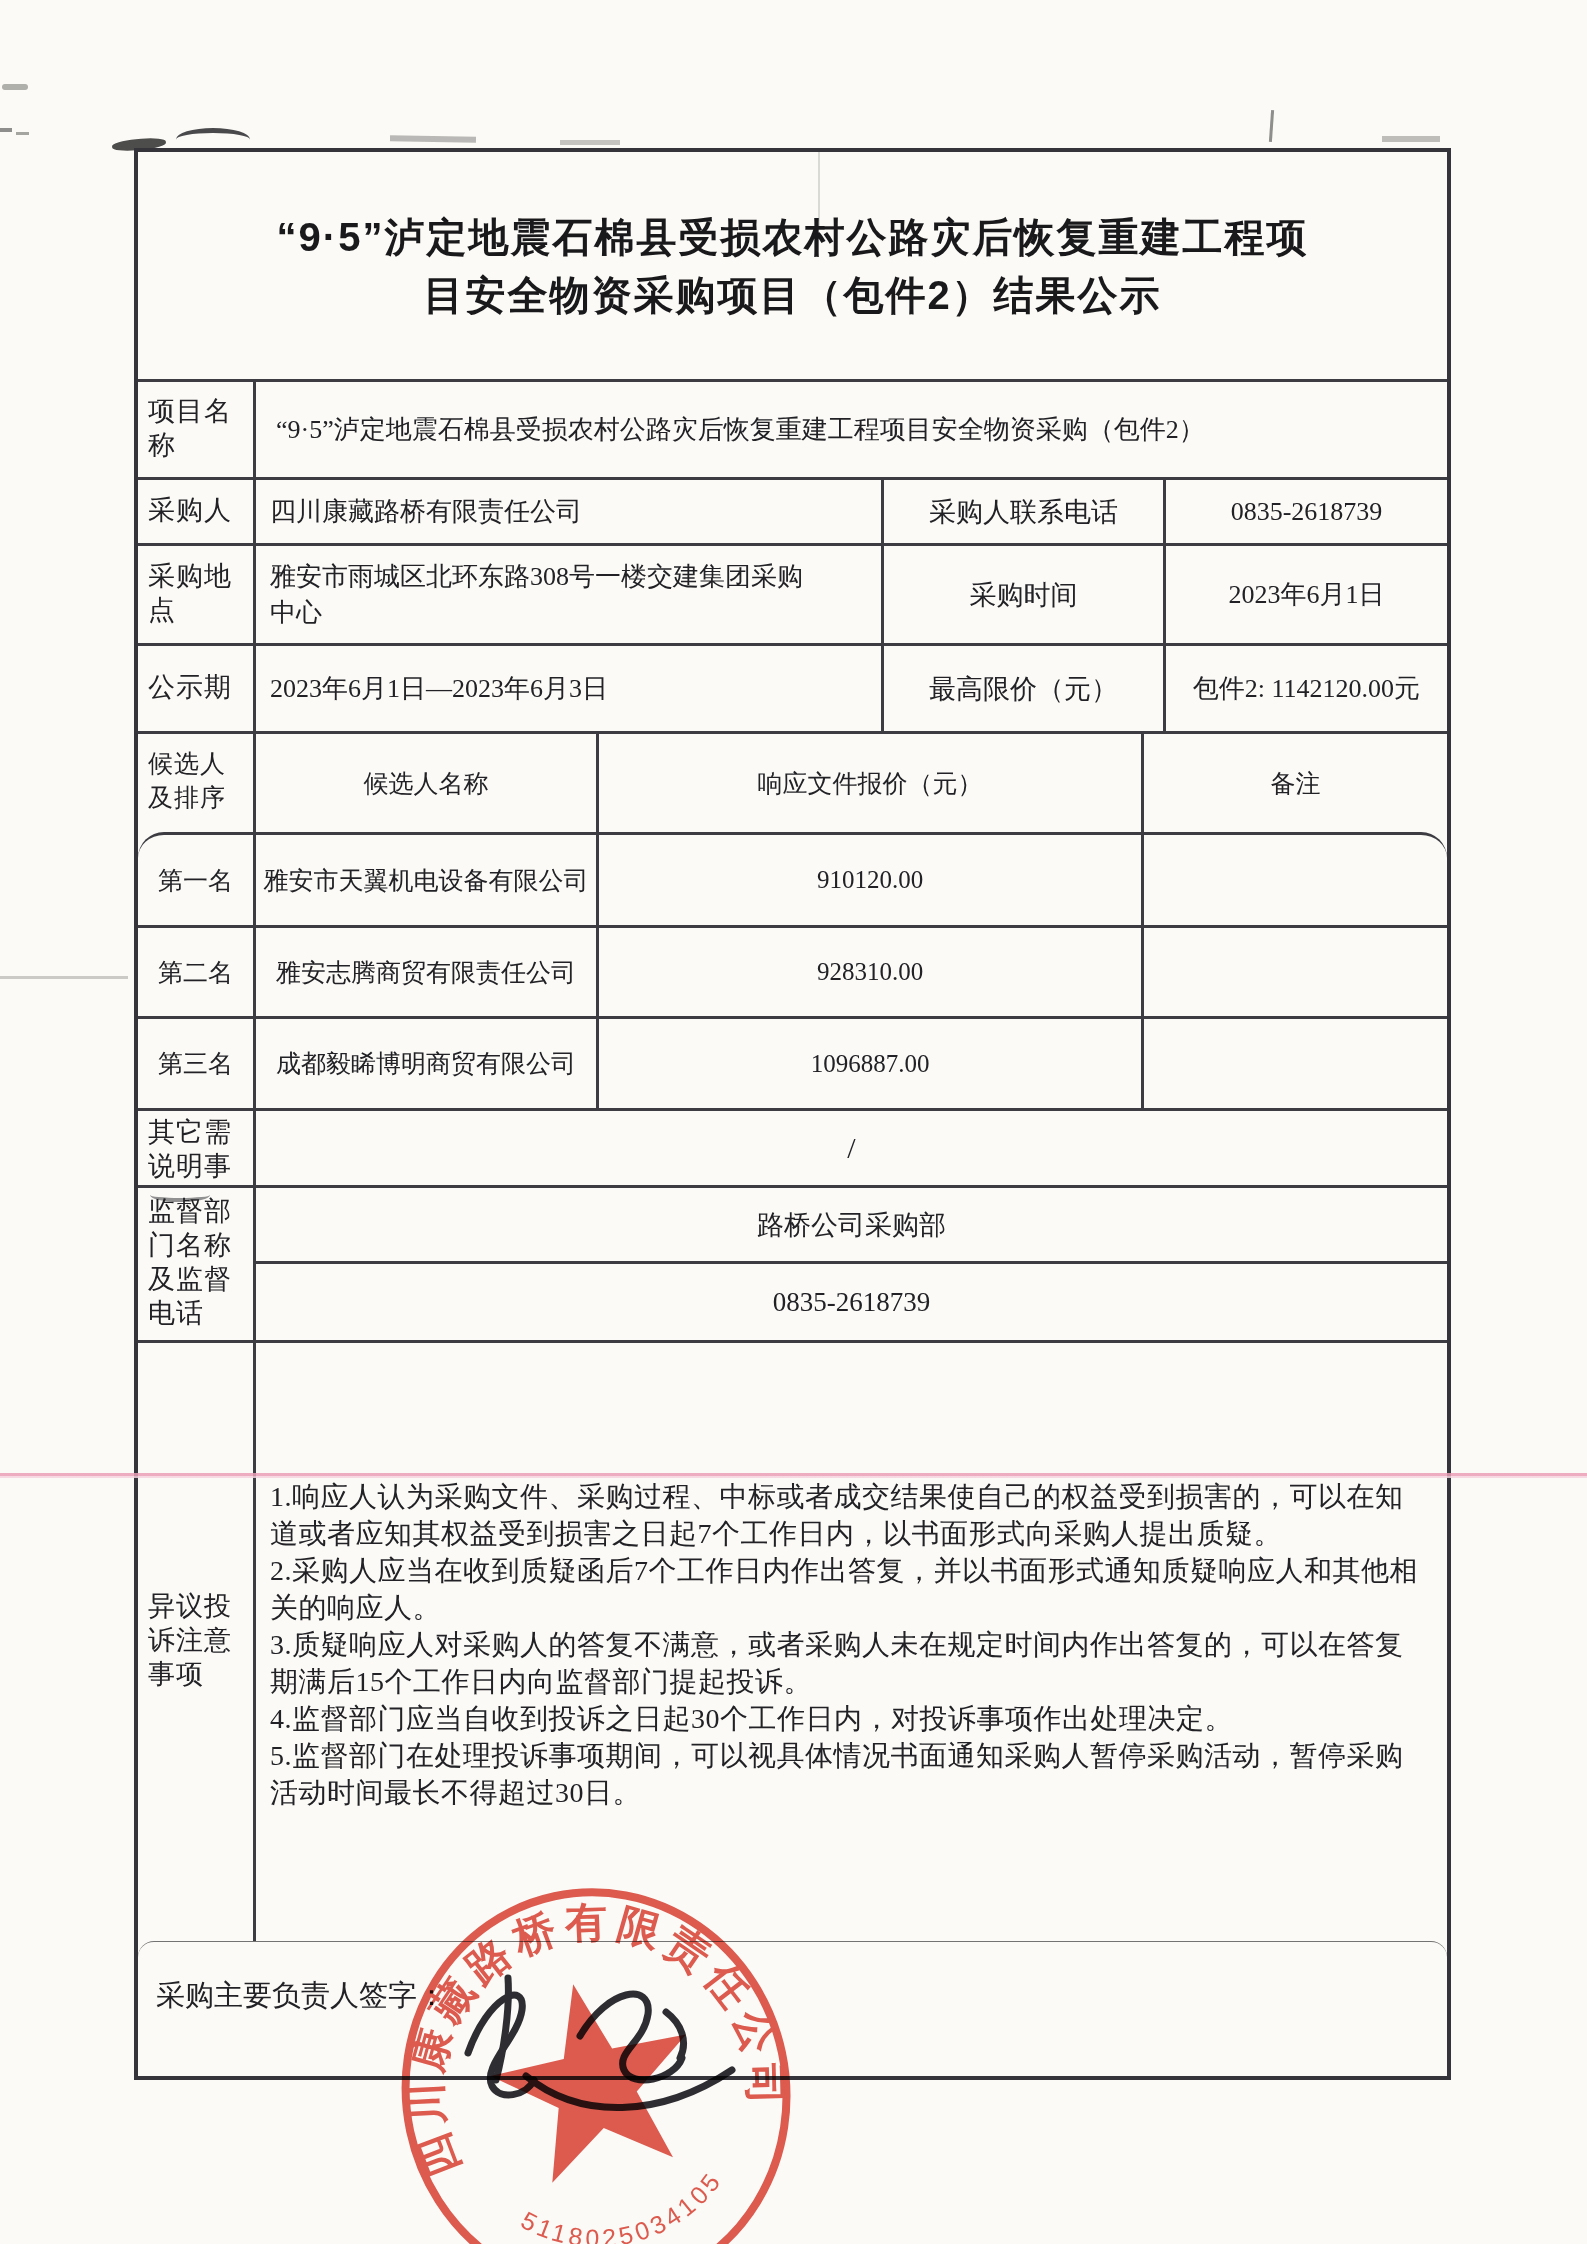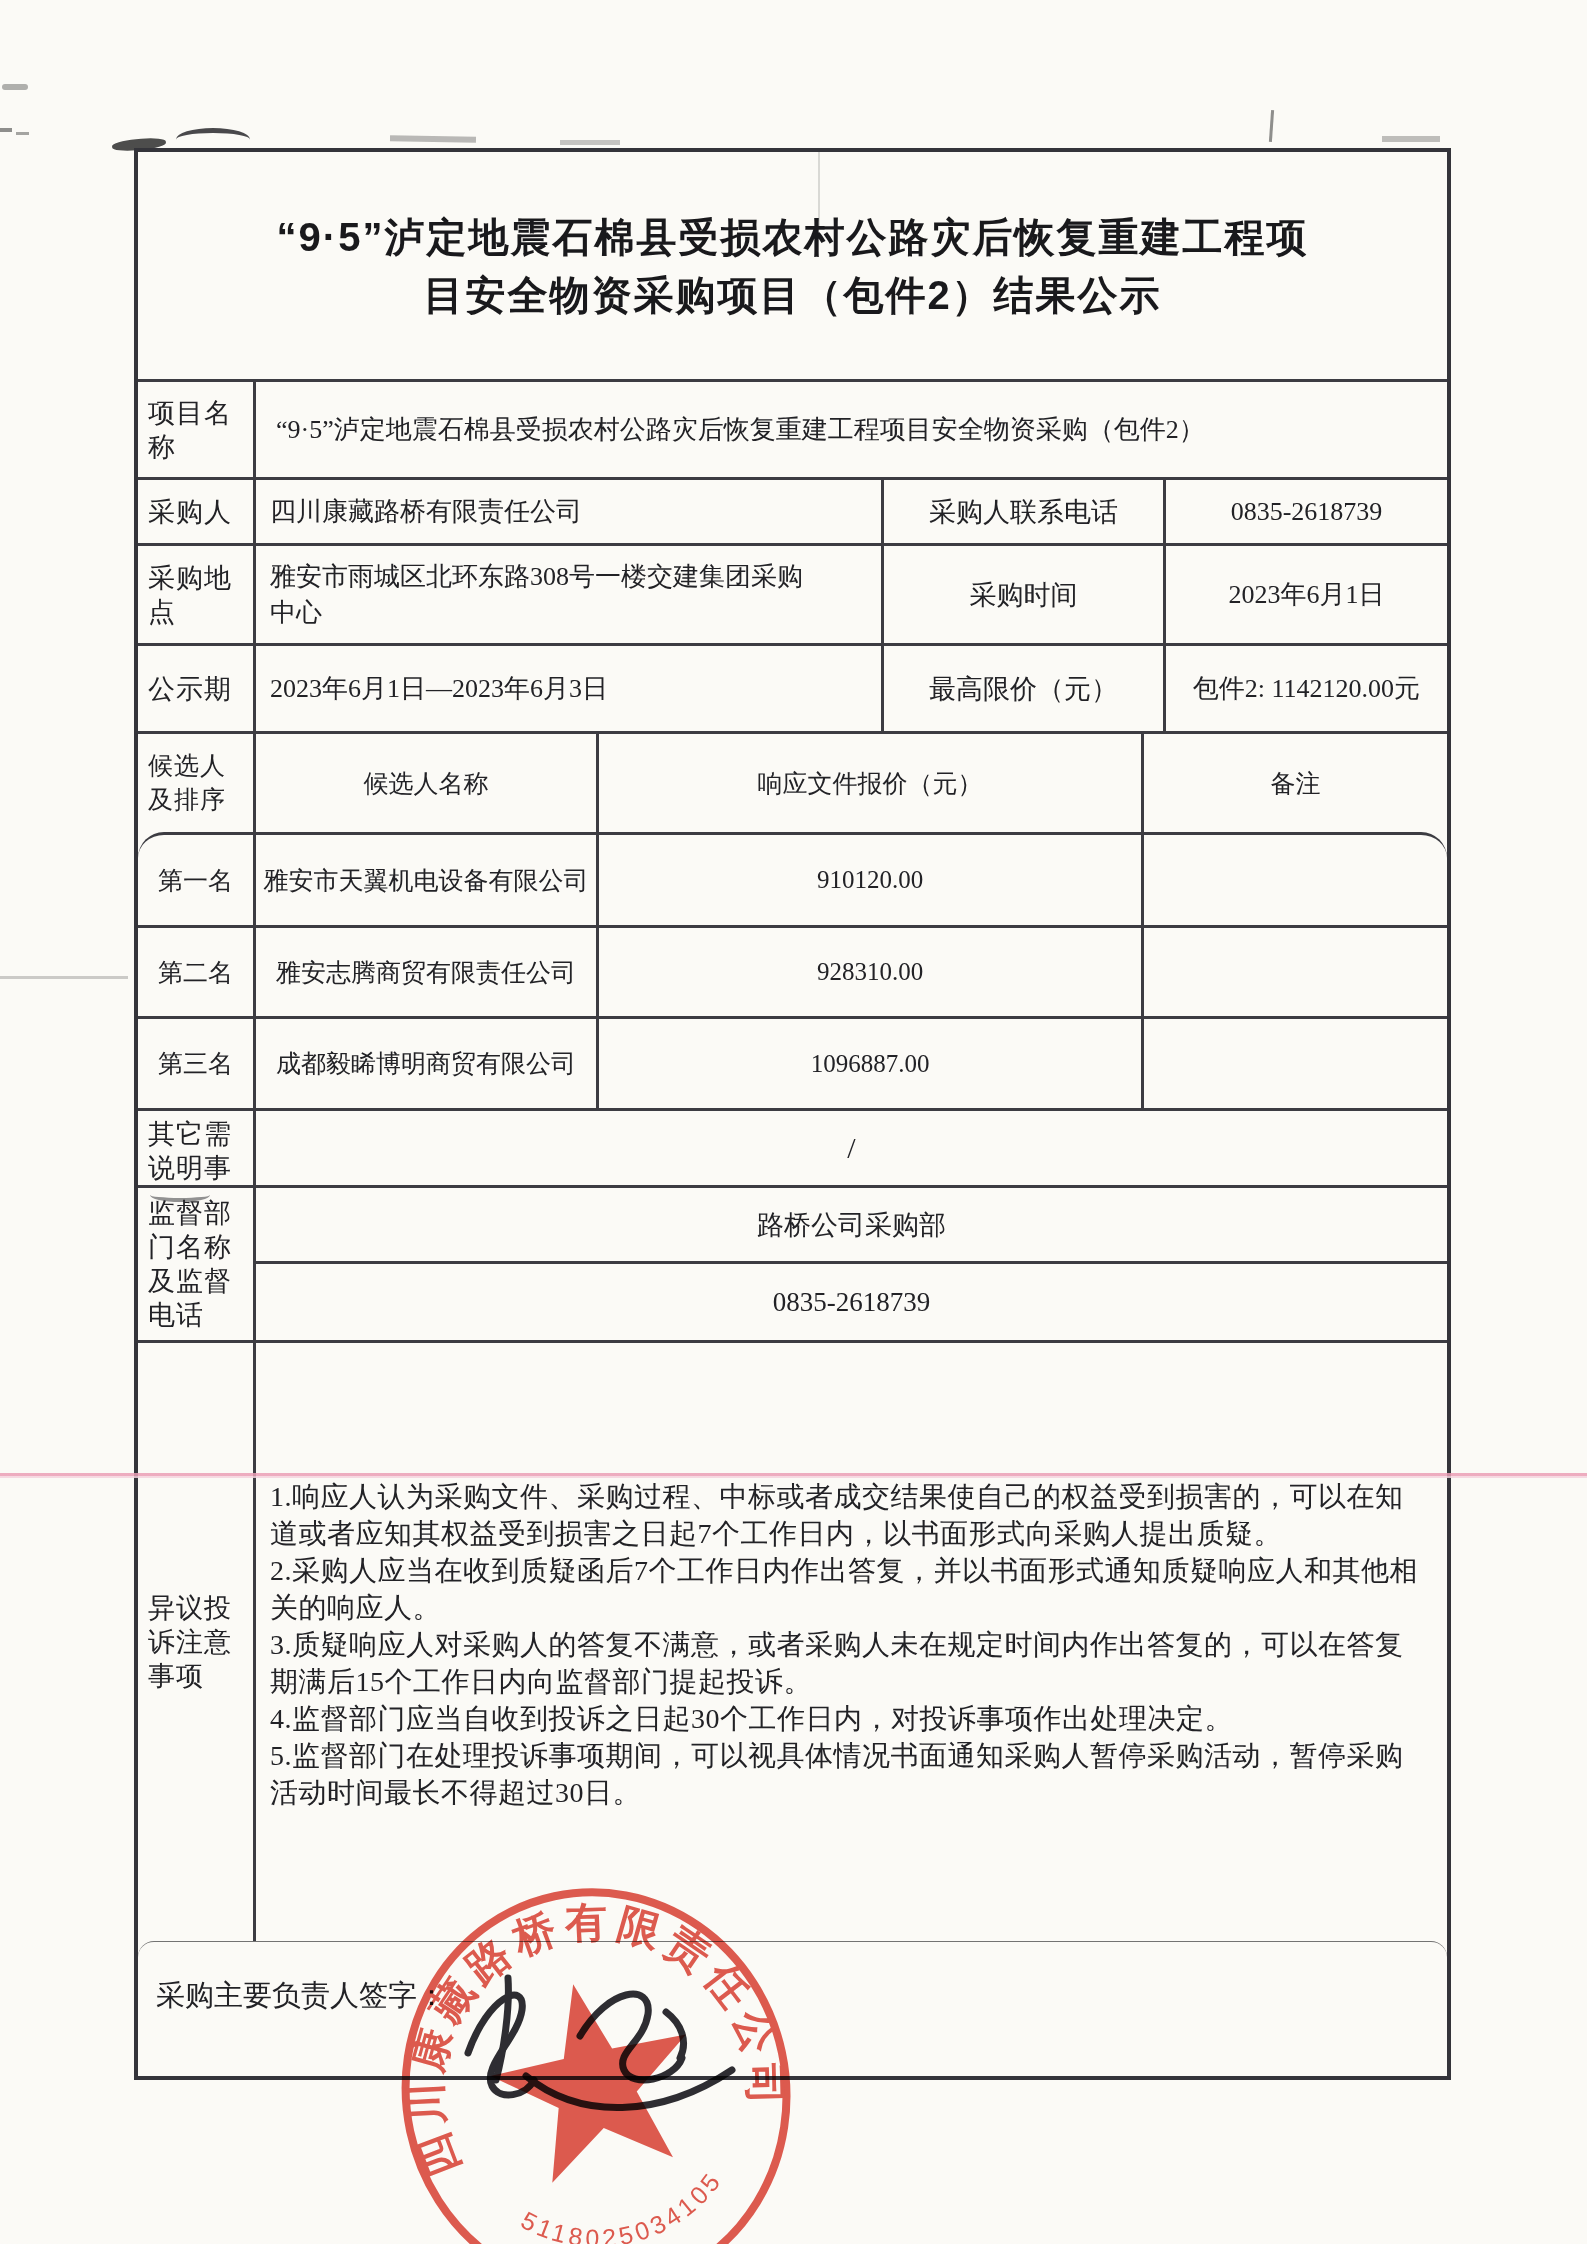--- a/index.html
+++ b/index.html
@@ -16,21 +16,21 @@
   .doc-table{
     position:absolute;left:134px;top:148px;width:1317px;height:1932px;
     box-sizing:border-box;border:4px solid #34343a;
     display:flex;flex-direction:column;background:transparent;
   }
   .row{display:flex;box-sizing:border-box;border-top:3px solid #3c3c42;flex:0 0 auto;}
   .row.first{border-top:none;}
   .cell{box-sizing:border-box;display:flex;align-items:center;}
   .cl{ 
     width:118px;flex:0 0 118px;border-right:3px solid #3c3c42;
-    padding:4px 10px;font-size:27px;line-height:34px;letter-spacing:1px;
+    padding:4px 10px;font-size:27px;line-height:34px;letter-spacing:1px;font-family:Liberation Mono, monospace;
   }
   .v{font-size:26px;}
   .center{justify-content:center;text-align:center;}
   .vdiv{border-right:3px solid #3c3c42;}
 
   
   .t-title{height:227px;display:block;text-align:center;padding-top:56px;
     font-family:"Liberation Sans","DejaVu Sans",sans-serif;font-weight:700;
     font-size:40px;line-height:58px;letter-spacing:2px;color:#19191c;border-radius:26px;}
 

